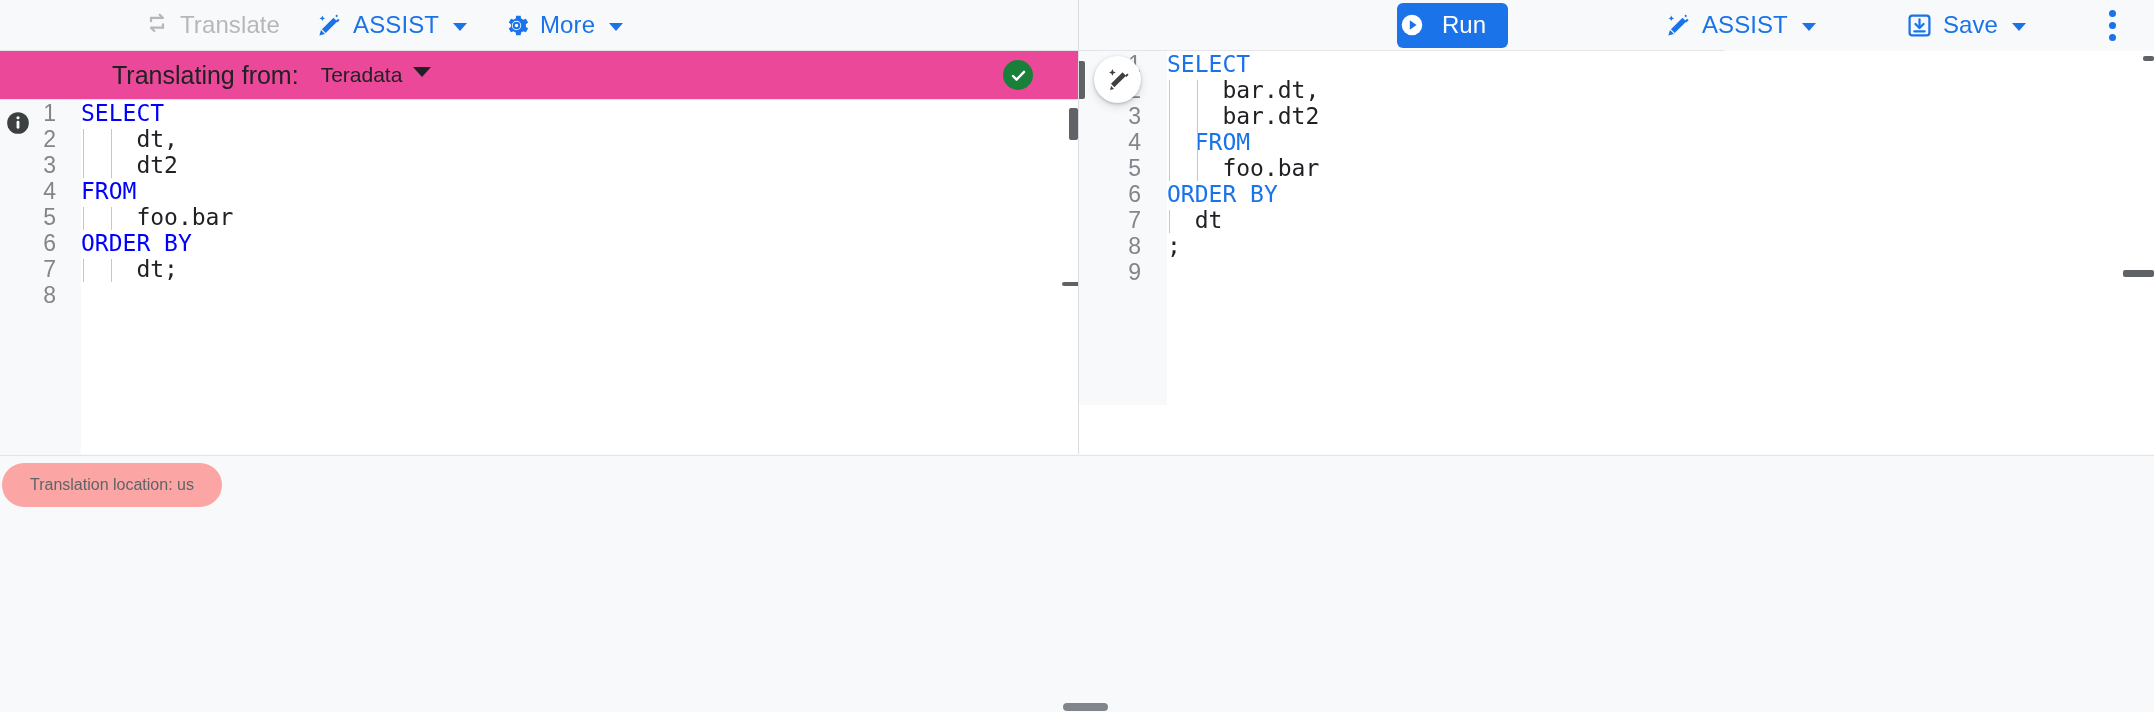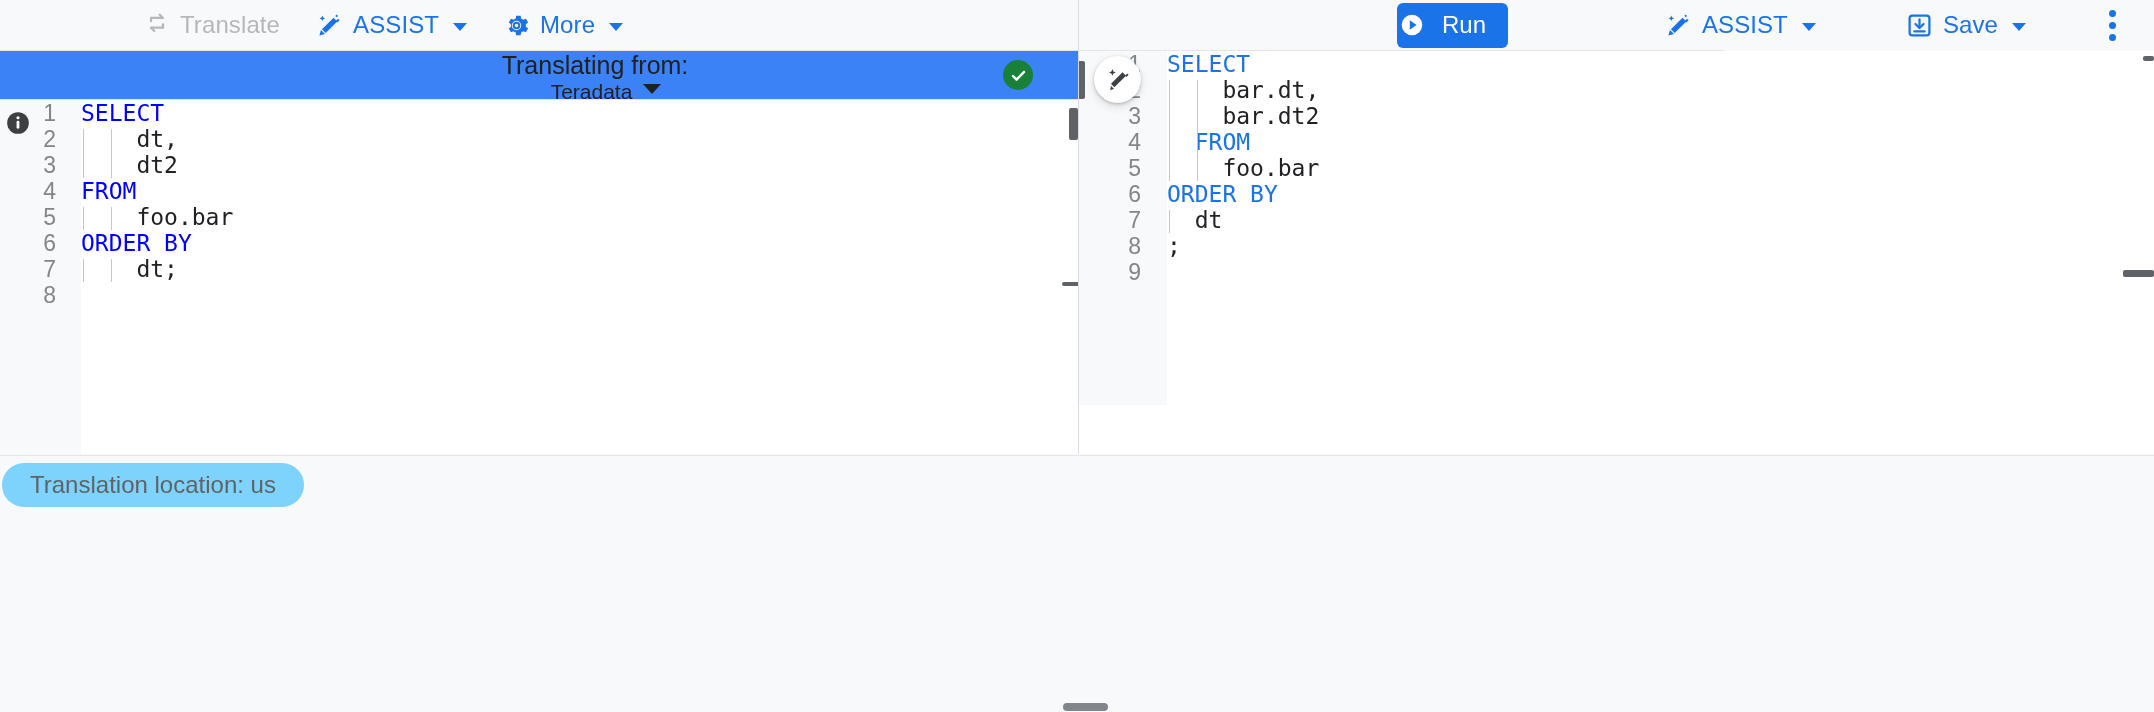--- a/index.html
+++ b/index.html
@@ -116,26 +116,25 @@
     position: absolute;
     left: 1078px; top: 51px;
     width: 1px; height: 403px;
     background: #dadce0;
   }
 
   
   .pane-head {
     position: relative;
     height: 49px;
-    background: #3b82f6;
+    background: #ec4899;
     border-bottom: 1px solid #e3e5e8;
     display: flex;
     align-items: center;
     padding-left: 112px;
-    flex-direction: column;
   }
   .pane-head.right { padding-left: 119px; }
   .ph-label {
     font-size: 25px;
     color: #202124;
     white-space: nowrap;
   }
   .ph-value {
     font-size: 21px;
     color: #202124;
@@ -272,23 +271,23 @@
     width: 2154px; height: 257px;
     background: #f8f9fa;
     border-top: 1px solid #e3e5e8;
   }
   .loc-chip {
     position: absolute;
     left: 2px; top: 7px;
     height: 44px;
     padding: 16px 28px;
     border-radius: 22px;
-    background: #7dd3fc;
+    background: #fca5a5;
     color: #5f6368;
-    font-size: 24px;
+    font-size: 16px;
     display: flex; align-items: center;
     white-space: nowrap;
   }
   .drag-h {
     position: absolute;
     left: 1063px; top: 247px;
     width: 45px; height: 8px;
     border-radius: 4px;
     background: #80868b;
     cursor: row-resize;

